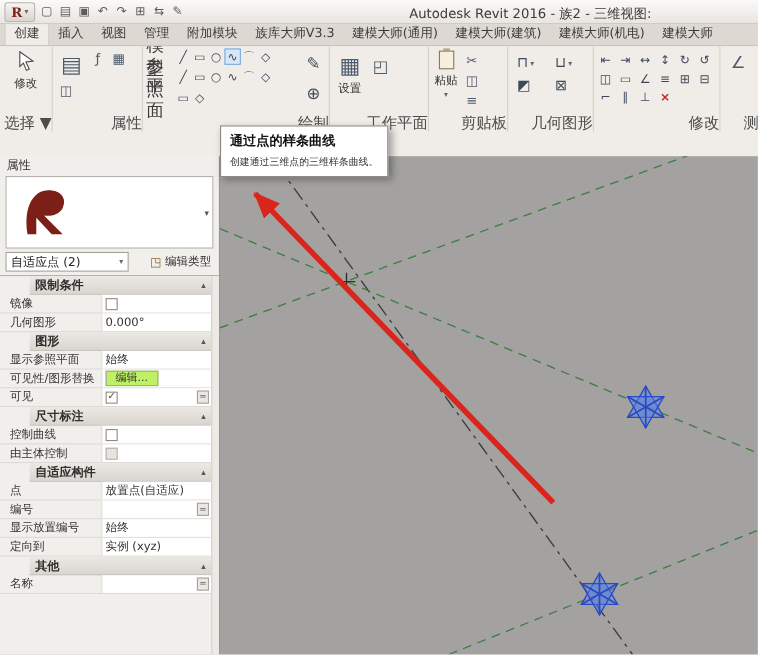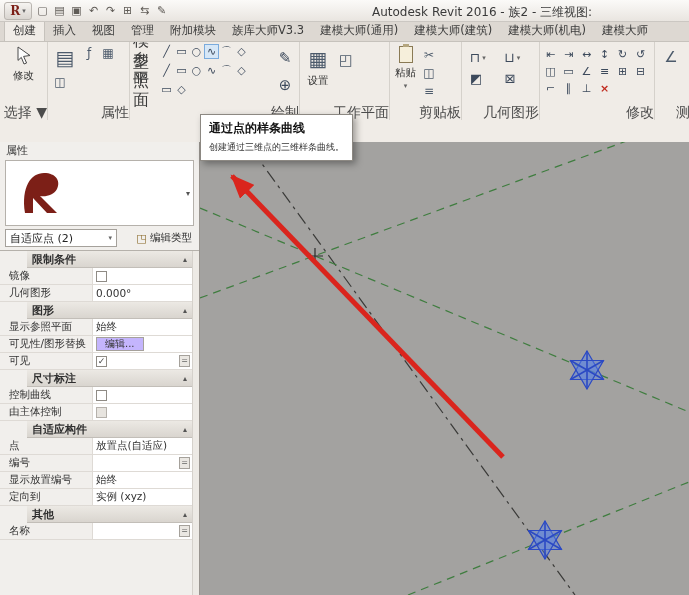--- a/index.html
+++ b/index.html
@@ -91,21 +91,21 @@
   .pg-header .collapse { font-size:8px; color:#555; font-weight:normal; }
   .pg-row { height:17px; display:flex; border-bottom:1px solid #dedad5; }
   .pg-label { width:92px; flex:none; padding-left:9px; display:flex; align-items:center; font-size:10.5px; color:#333; }
   .pg-value { flex:1 1 auto; background:#fff; border-left:1px solid #dedad5; display:flex;
     align-items:center; padding:0 3px; font-size:10.5px; color:#333; position:relative; }
   .checkbox { width:11px; height:11px; border:1px solid #8f8b85; background:#fff; font-size:9px;
     line-height:9px; display:flex; align-items:center; justify-content:center; color:#444; }
   .checkbox.disabled { background:#e7e4df; border-color:#b5b1ab; }
   .assoc-btn { position:absolute; right:2px; top:2px; width:11px; height:12px; border:1px solid #a5a19b;
     background:#eae7e2; font-size:8px; line-height:10px; text-align:center; color:#666; }
-  .edit-btn { border:1px solid #a5a19b; background:#c4b5fd; font-size:10px; line-height:12px; padding:0 8px; color:#333; }
+  .edit-btn { border:1px solid #a5a19b; background:#bef264; font-size:10px; line-height:12px; padding:0 8px; color:#333; }
 
   
   .canvas { position:absolute; top:142px; left:200px; width:489px; height:453px; background:#a3a2a0; }
   .canvas svg { display:block; }
 
   
   .tooltip { position:absolute; top:114px; left:200px; z-index:40; background:#ffffff;
     border:1px solid #8c8882; box-shadow:3px 3px 7px rgba(0,0,0,0.35); padding:5px 8px 6px;
     width:max-content; max-width:190px; }
   .tooltip-title { font-size:12px; font-weight:bold; color:#141414; white-space:nowrap; }

